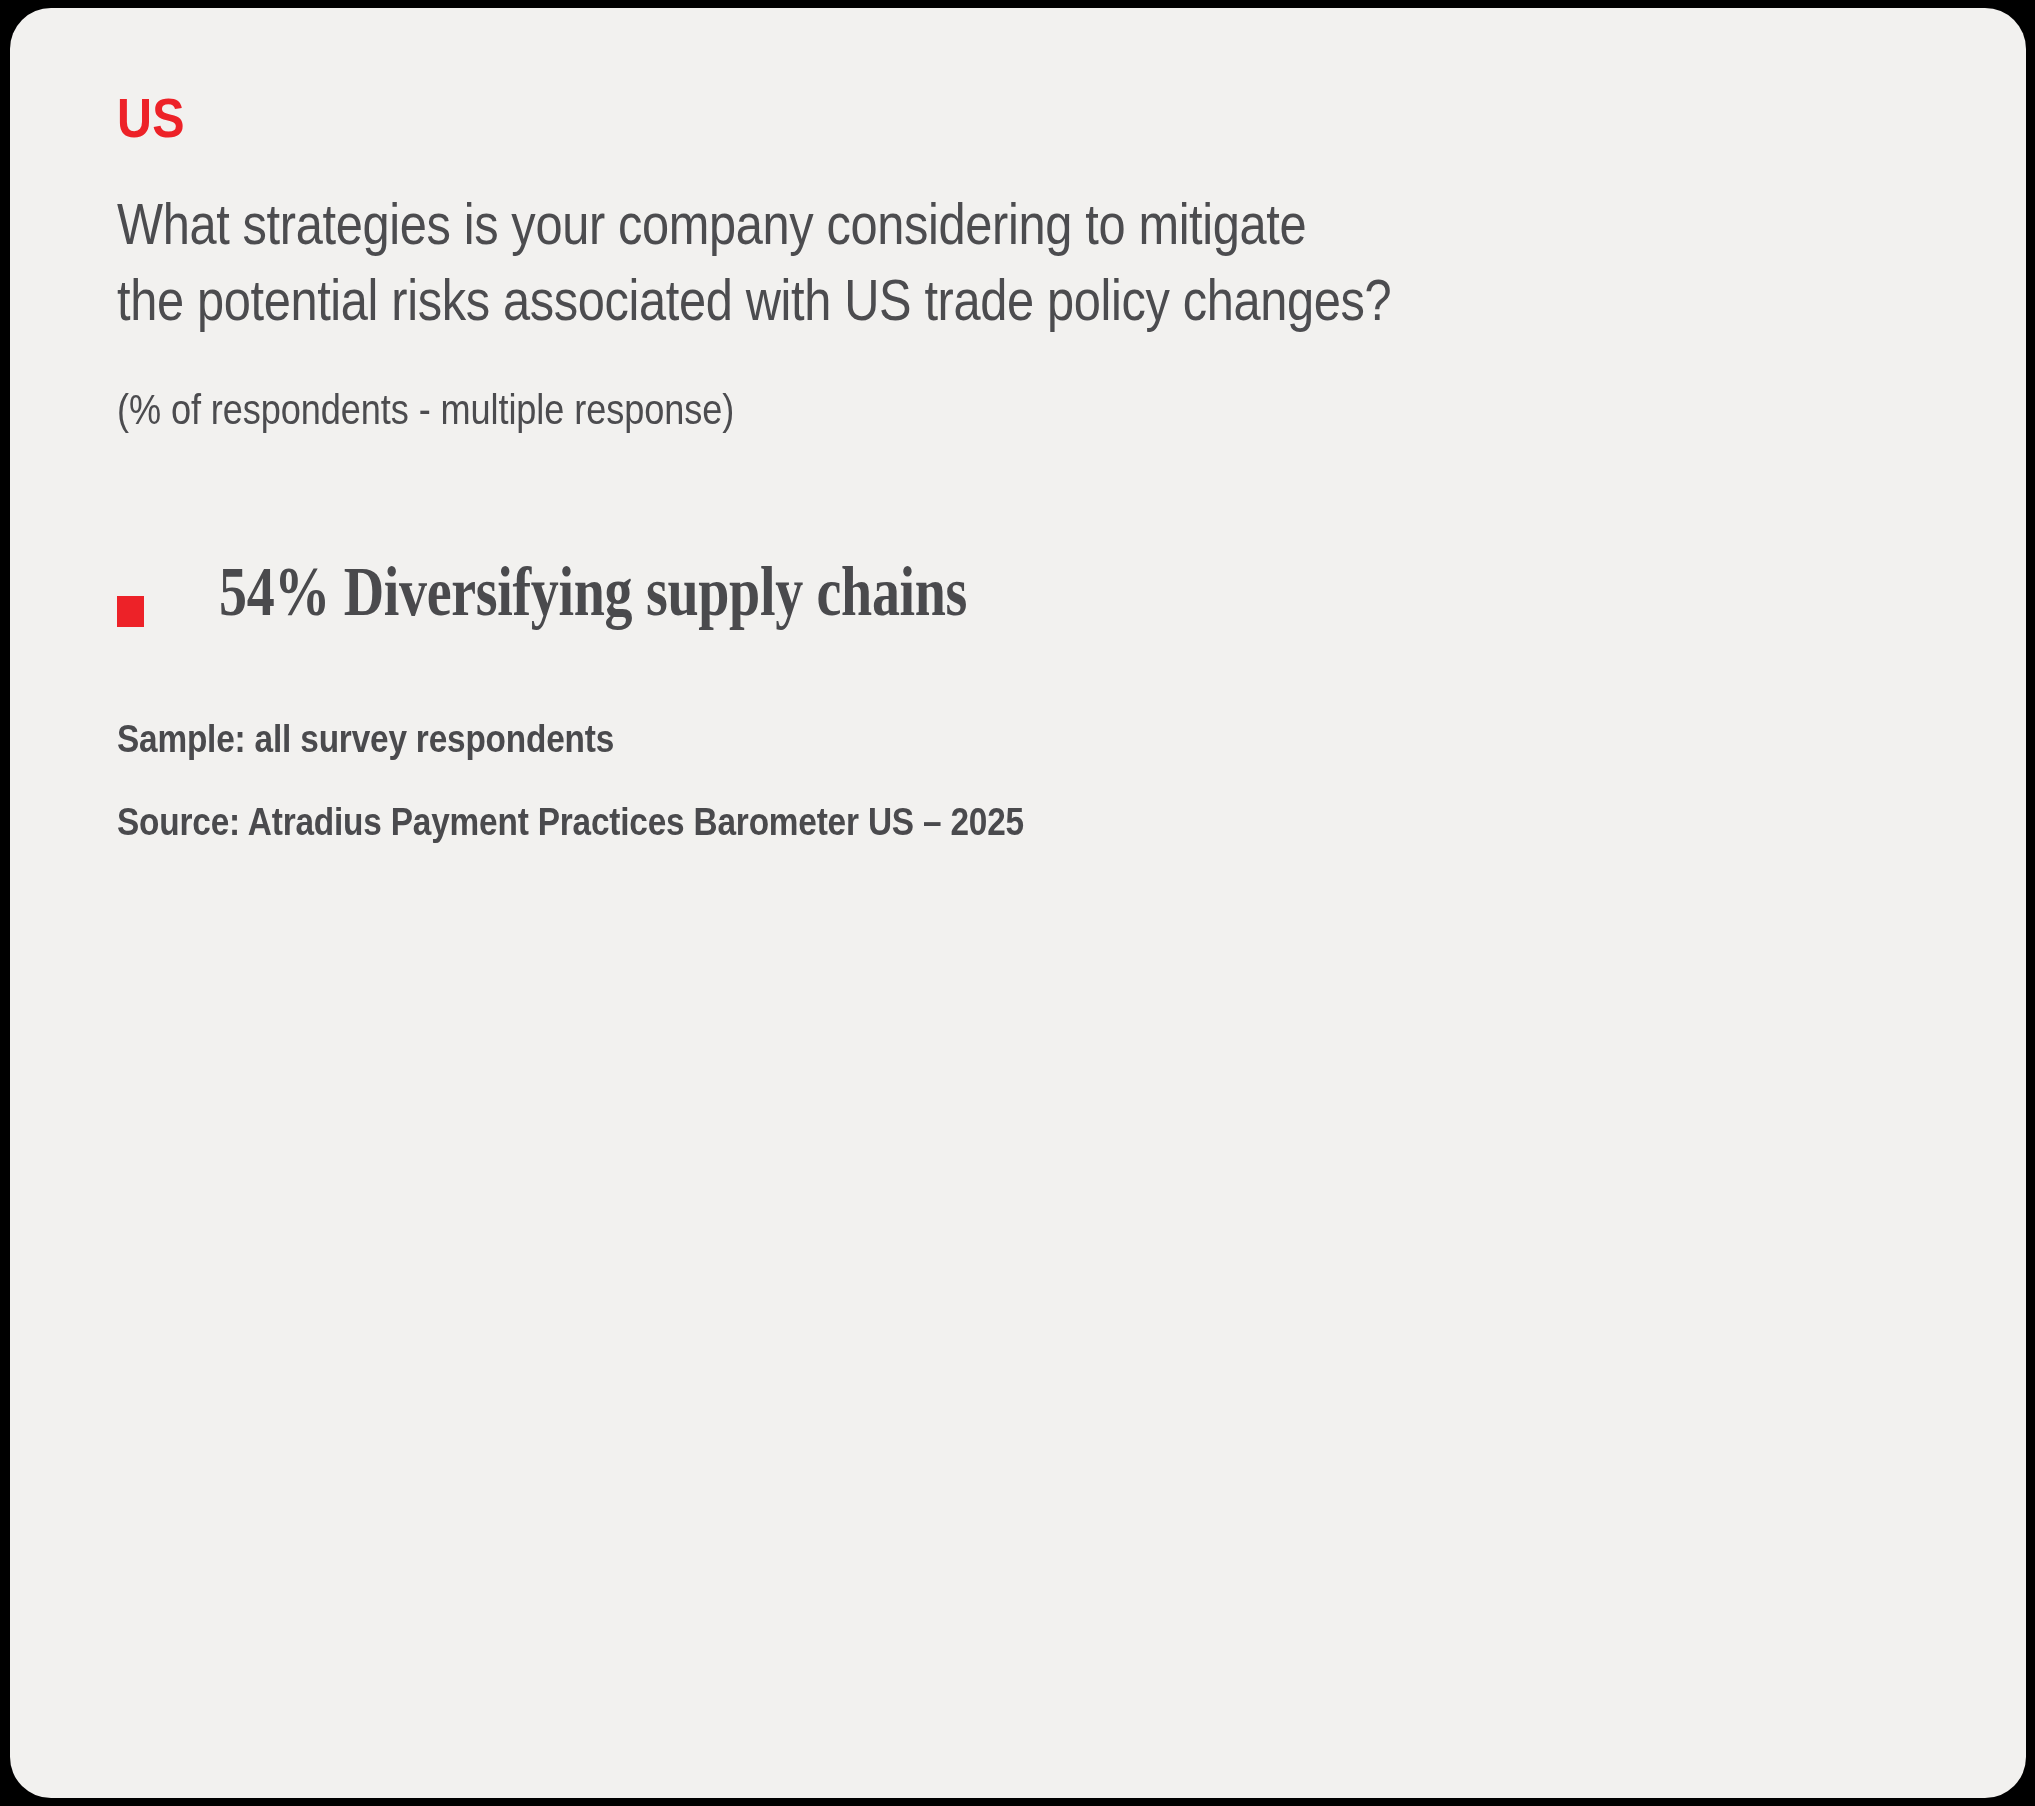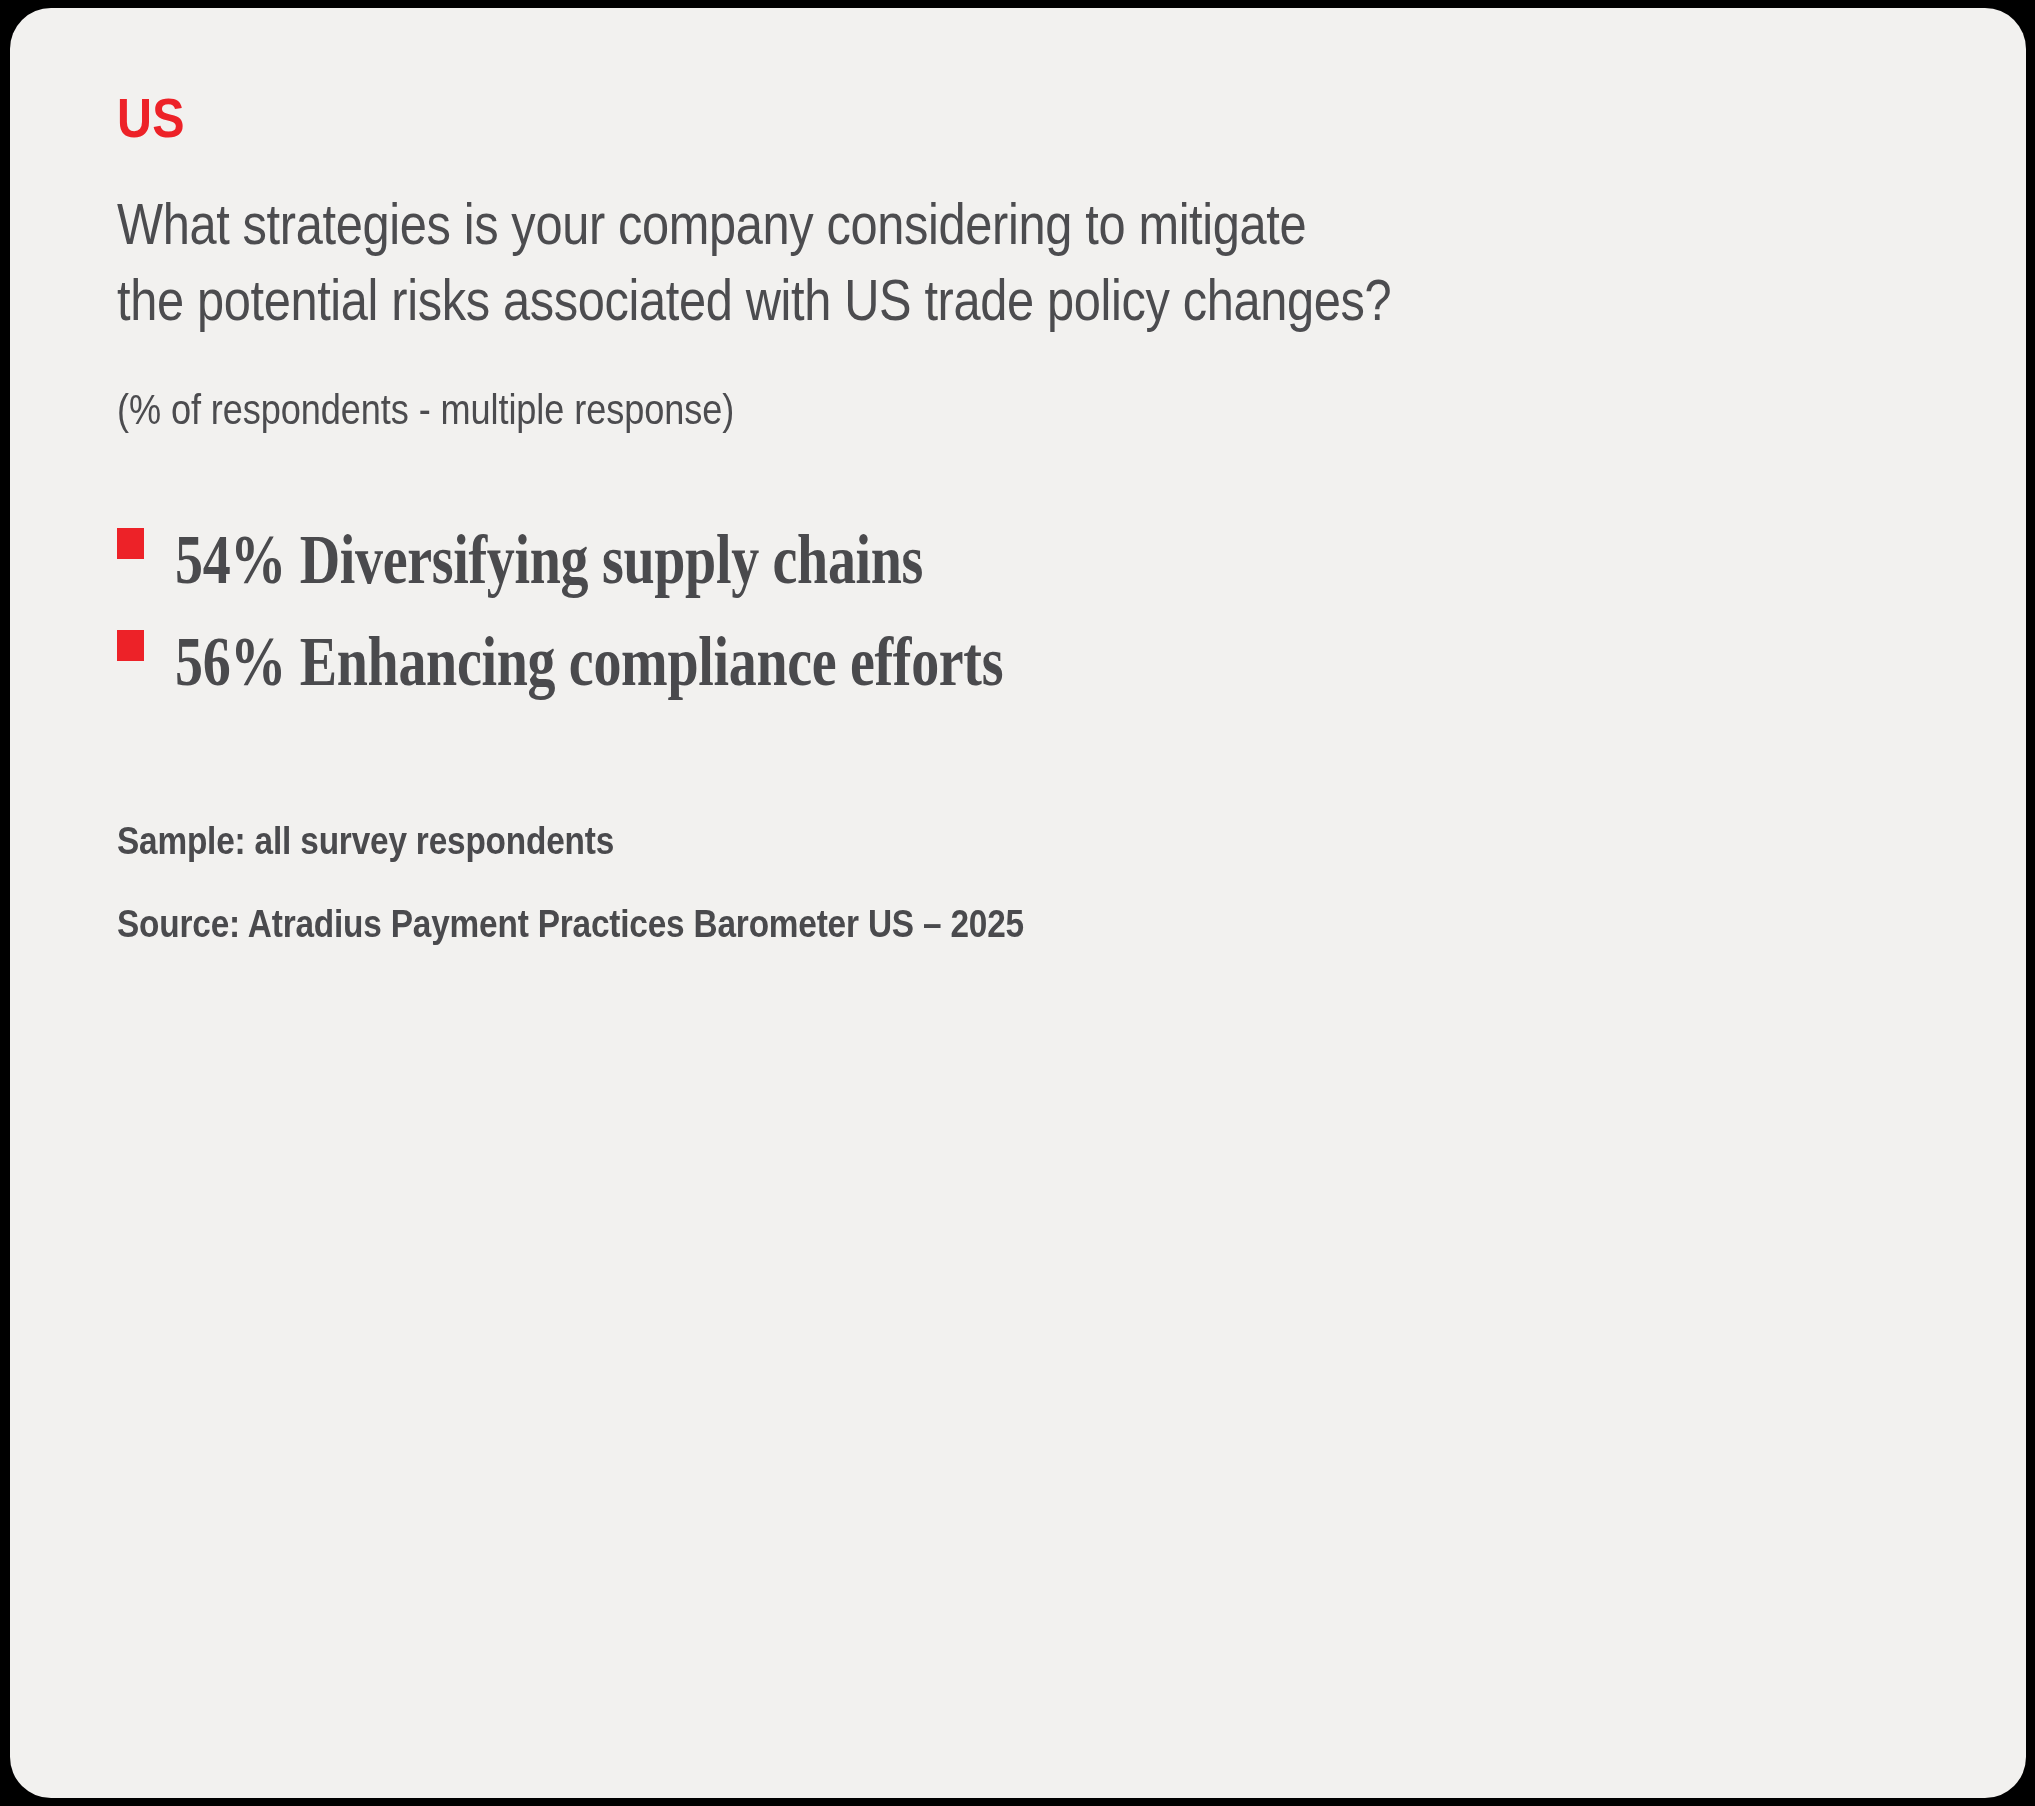--- a/index.html
+++ b/index.html
@@ -78,24 +78,25 @@
   }
 
   
   .bullets {
     list-style: none;
     margin: 90px 0 0 0;
     padding: 0;
   }
   .bullets li {
     display: flex;
-    align-items: flex-start;
+    align-items: flex-end;
     height: 102px;
     margin: 0;
     padding: 0;
+    gap: 44px;
   }
   .sq {
     flex: 0 0 auto;
     width: 27px;
     height: 31px;
     background: #ed2228;
     margin-right: 31px;
     margin-top: 2.8px;
   }
   .bullet-text {
@@ -141,24 +142,20 @@
       <span class="line">the potential risks associated with US trade policy changes?</span>
     </div>
 
     <div class="subtitle">(% of respondents - multiple response)</div>
 
     <ul class="bullets">
       <li>
         <span class="sq"></span>
         <span class="bullet-text">54% Diversifying supply chains</span>
       </li>
-      <li>
-        <span class="sq"></span>
-        <span class="bullet-text">56% Enhancing compliance efforts</span>
-      </li>
     </ul>
 
     <div class="footer">
       <div class="footer-line">Sample: all survey respondents</div>
       <div class="footer-line">Source: Atradius Payment Practices Barometer US – 2025</div>
     </div>
 
   </div>
 </div>
 

